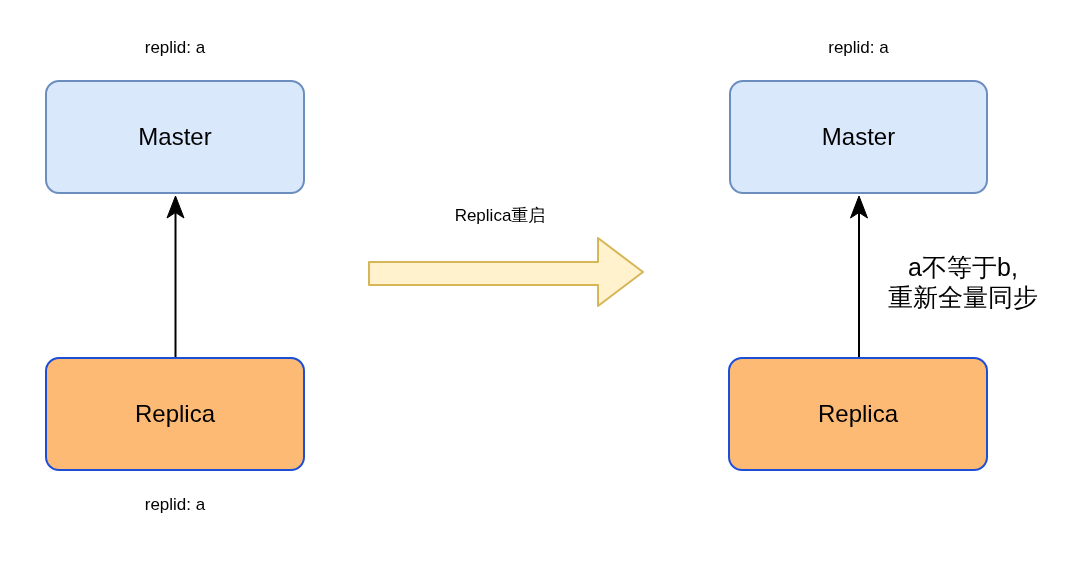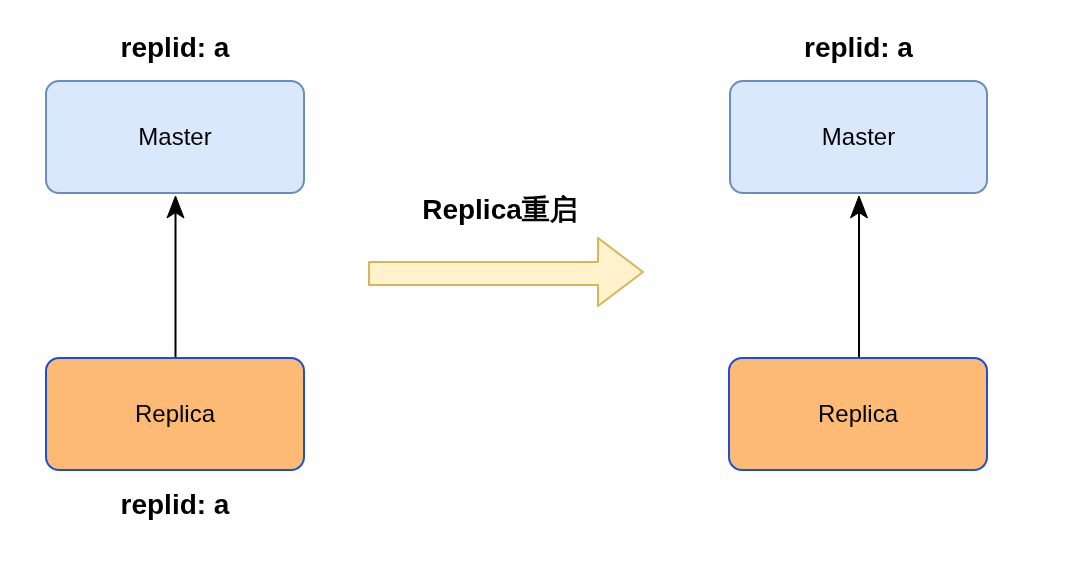--- a/index.html
+++ b/index.html
@@ -36,25 +36,24 @@
   .box-master {
     background: #dae8fc;
     border: 2px solid #6c8ebf;
   }
   .box-replica {
     background: #fdba74;
     border: 2px solid #1d4ed8;
   }
   .diagram-label {
     position: absolute;
-    font-size: 28px;
+    font-size: 17px;
     line-height: 30px;
     text-align: center;
     white-space: nowrap;
-    font-weight: bold;
   }
   .sync-note {
     position: absolute;
     font-size: 25px;
     line-height: 30px;
     text-align: center;
     white-space: nowrap;
   }
   .red-value {
     color: #ff0000;
@@ -85,27 +84,31 @@
   <div class="node-box box-master" style="left:45px; top:80px; width:260px; height:114px;">
     <span>Master</span>
   </div>
 
   <div class="node-box box-replica" style="left:45px; top:357px; width:260px; height:114px;">
     <span>Replica</span>
   </div>
 
   <div class="diagram-label" style="left:45px; top:490px; width:260px;">replid: a</div>
 
-  <div class="diagram-label" style="left:390px; top:195px; width:220px;">Replica重启</div>
+  <div class="diagram-label" style="left:390px; top:201px; width:220px;">Replica重启</div>
 
   <div class="diagram-label" style="left:729px; top:33px; width:259px;">replid: a</div>
 
   <div class="node-box box-master" style="left:729px; top:80px; width:259px; height:114px;">
     <span>Master</span>
   </div>
 
+  <div class="sync-note" style="left:868px; top:252px; width:190px;">
+    <div>a不等于b,</div>
+    <div>重新全量同步</div>
+  </div>
 
   <div class="node-box box-replica" style="left:728px; top:357px; width:260px; height:114px;">
     <span>Replica</span>
   </div>
 
 
 </div>
 
 </body></html>

